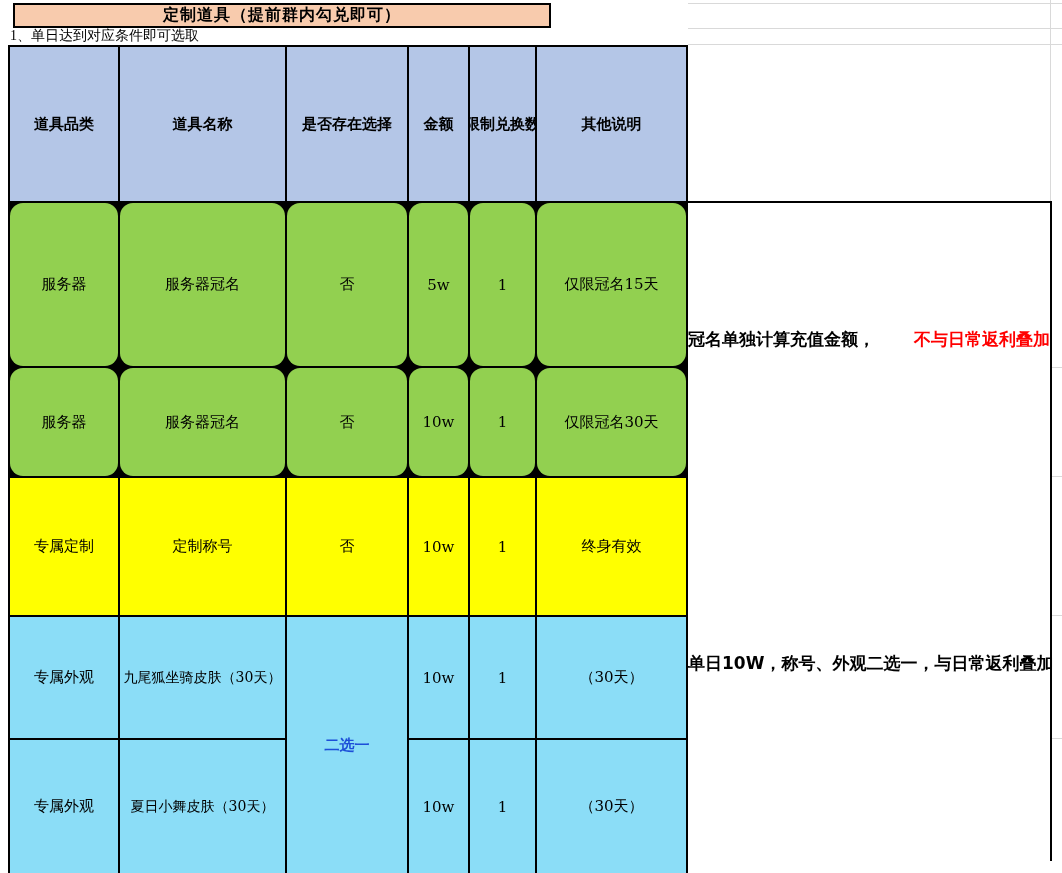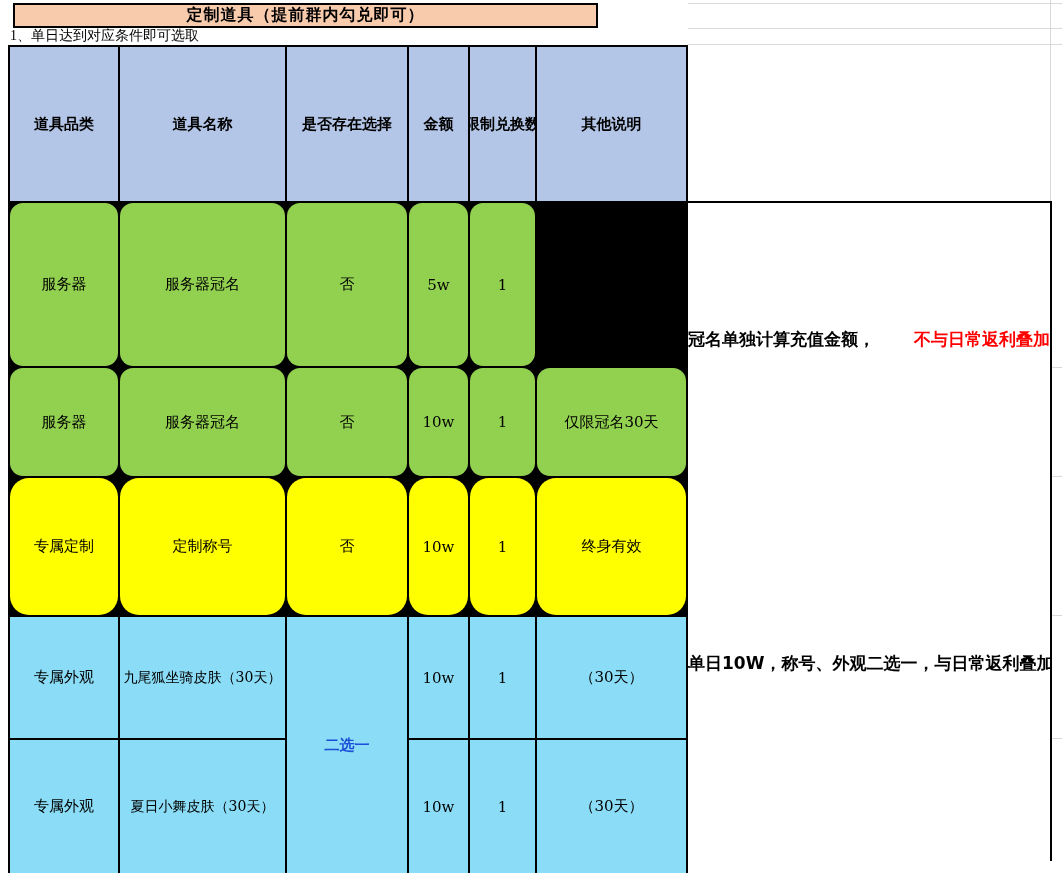--- a/index.html
+++ b/index.html
@@ -3,21 +3,21 @@
 <meta charset="utf-8">
 <style>
   html,body{margin:0;padding:0;background:#fff;}
   body{width:1062px;height:873px;position:relative;overflow:hidden;
        font-family:"DejaVu Sans","Liberation Sans",sans-serif;color:#000;}
 
   
   .gl{position:absolute;background:#d9d9d9;}
 
   
-  .title-bar{position:absolute;left:13px;top:3px;width:585px;height:25px;
+  .title-bar{position:absolute;left:13px;top:3px;width:538px;height:25px;
     box-sizing:border-box;background:#F8CBAD;border:2px solid #000;
     display:flex;align-items:center;justify-content:center;
     font-weight:bold;font-size:16px;letter-spacing:1px;}
 
   
   .note-line{position:absolute;left:8px;top:28px;width:680px;height:23px;
     box-sizing:border-box;border-bottom:1px solid #222;
     font-family:Liberation Serif, serif;
     font-size:14px;line-height:16px;padding-left:2px;white-space:nowrap;}
 
@@ -25,21 +25,21 @@
   .sheet{position:absolute;left:8px;top:45px;width:680px;height:828px;
     box-sizing:border-box;background:#000;padding:2px 2px 0 2px;
     display:grid;gap:2px;
     grid-template-columns:108px 165px 120px 59px 65px 149px;
     grid-template-rows:154px 163px 108px 137px 121px 133px;}
   .cell{display:flex;align-items:center;justify-content:center;text-align:center;
     font-family:"DejaVu Serif","Liberation Serif",serif;font-size:15px;
     overflow:hidden;white-space:nowrap;}
   .hdr{background:#B4C6E7;font-weight:bold;font-family:"DejaVu Sans","Liberation Sans",sans-serif;}
   .green{background:#92D050;border-radius:13px;}
-  .yellow{background:#FFFF00;border-radius:19px;}
+  .yellow{background:#FFFF00;}
   .blue{background:#8BDDF7;}
   .choice-merged{color:#1d4ed8;font-weight:bold;font-size:15px;
     font-family:"DejaVu Sans","Liberation Sans",sans-serif;}
   .name-cell{font-size:14px;}
 
   
   .ann{position:absolute;left:688px;width:364px;box-sizing:border-box;background:#fff;
     display:flex;align-items:center;justify-content:space-between;text-align:center;
     font-weight:bold;font-size:17px;white-space:nowrap;}
   .ann-1{top:201px;height:277px;border:2px solid #000;border-left:none;}
@@ -73,20 +73,21 @@
   <div class="cell hdr" style="grid-area:1/3">是否存在选择</div>
   <div class="cell hdr" style="grid-area:1/4">金额</div>
   <div class="cell hdr" style="grid-area:1/5">限制兑换数</div>
   <div class="cell hdr" style="grid-area:1/6">其他说明</div>
 
   <div class="cell green" style="grid-area:2/1">服务器</div>
   <div class="cell green" style="grid-area:2/2">服务器冠名</div>
   <div class="cell green" style="grid-area:2/3">否</div>
   <div class="cell green" style="grid-area:2/4">5w</div>
   <div class="cell green" style="grid-area:2/5">1</div>
+  <div class="cell green" style="grid-area:2/6">仅限冠名15天</div>
 
   <div class="cell green" style="grid-area:3/1">服务器</div>
   <div class="cell green" style="grid-area:3/2">服务器冠名</div>
   <div class="cell green" style="grid-area:3/3">否</div>
   <div class="cell green" style="grid-area:3/4">10w</div>
   <div class="cell green" style="grid-area:3/5">1</div>
   <div class="cell green" style="grid-area:3/6">仅限冠名30天</div>
 
   <div class="cell yellow" style="grid-area:4/1">专属定制</div>
   <div class="cell yellow" style="grid-area:4/2">定制称号</div>

